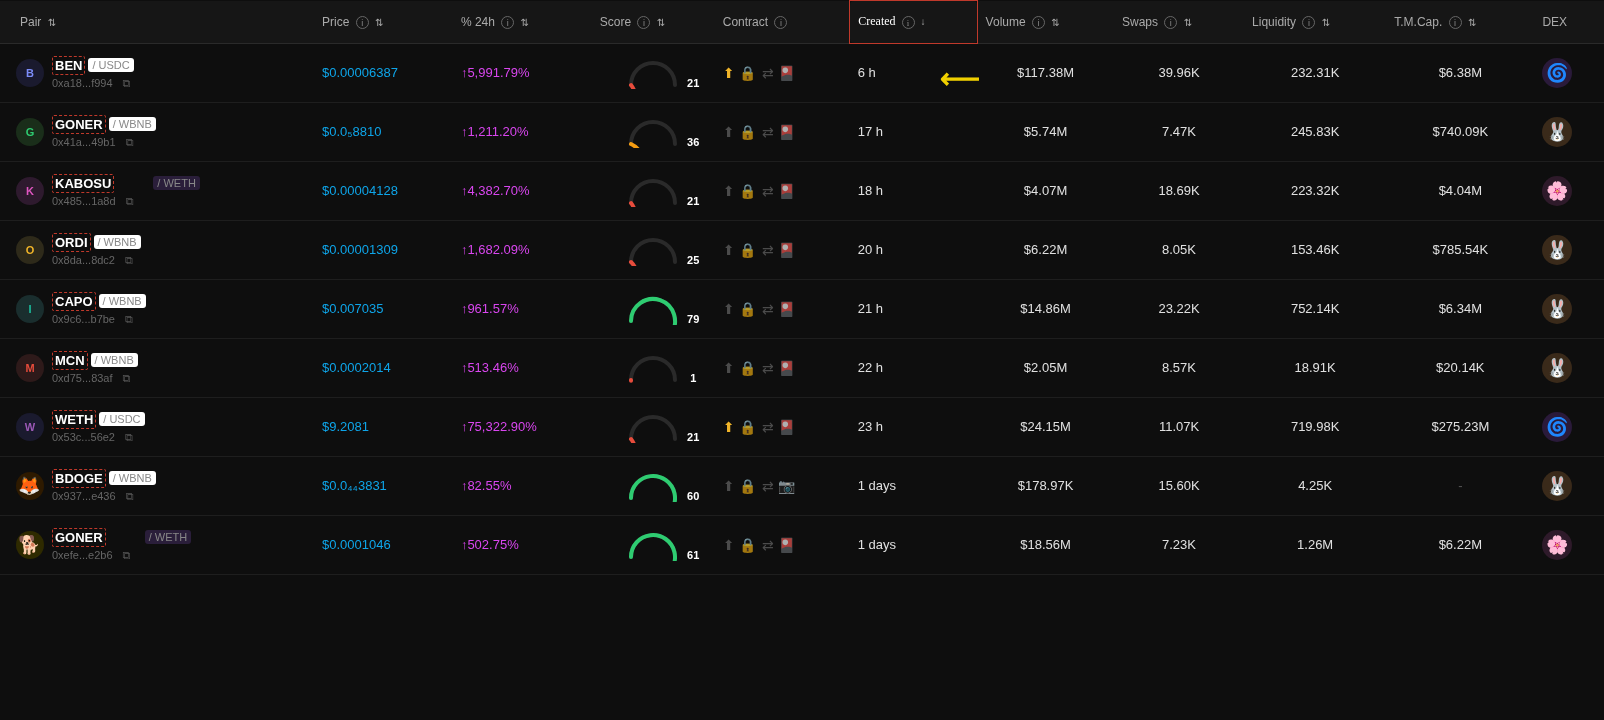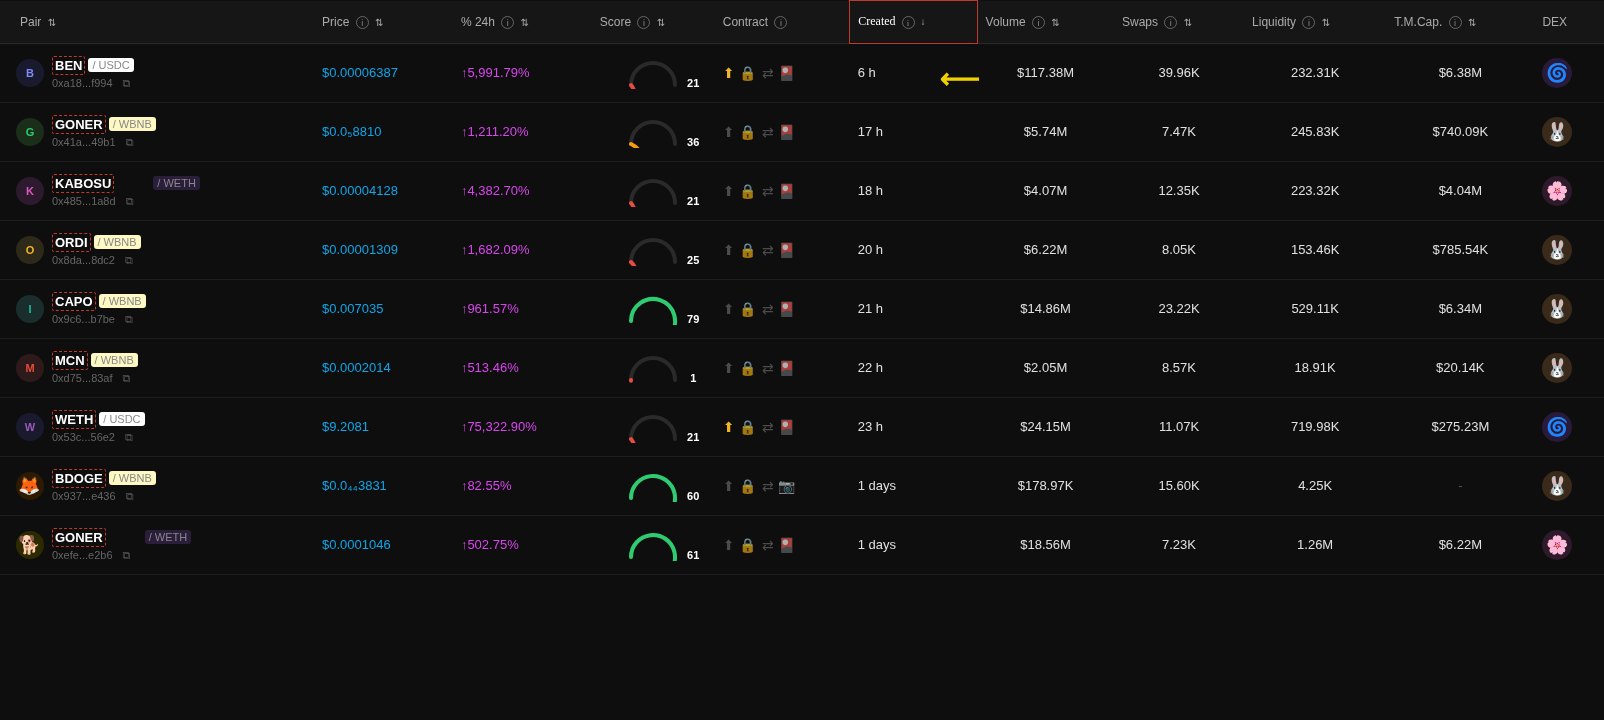--- a/index.html
+++ b/index.html
@@ -98,21 +98,21 @@
       font-weight: 700;
       color: #fff;
       font-size: 13px;
       border: 1px dashed #c0392b;
       padding: 1px 2px;
       border-radius: 2px;
     }
     .pair-quote {
       font-size: 11px;
       color: #888;
-      background: #fef9c3;
+      background: #ffffff;
       padding: 1px 4px;
       border-radius: 3px;
     }
     .pair-quote.usdc { background: #ffffff; }
     .pair-quote.weth { background: #2a1e3a; margin-left: 36px; }
     .pair-address {
       font-size: 11px;
       color: #666;
       display: flex;
       align-items: center;
@@ -432,21 +432,21 @@
                 <span class="contract-icon ">🎴</span>
       </div>
     </td>
     <td>
       <span>18 h</span>
     </td>
     <td class="right">
       <span>$4.07M</span>
     </td>
     <td class="right">
-      <span>12.35K</span>
+      <span>18.69K</span>
     </td>
     <td class="right">
       <span>223.32K</span>
     </td>
     <td class="right">
       <span class="">$4.04M</span>
     </td>
     <td>
       <div class="dex-avatar" style="background:#2e1a2a;font-size:18px;">🌸</div>
     </td>
@@ -559,21 +559,21 @@
     <td>
       <span>21 h</span>
     </td>
     <td class="right">
       <span>$14.86M</span>
     </td>
     <td class="right">
       <span>23.22K</span>
     </td>
     <td class="right">
-      <span>529.11K</span>
+      <span>752.14K</span>
     </td>
     <td class="right">
       <span class="">$6.34M</span>
     </td>
     <td>
       <div class="dex-avatar" style="background:#3a2a1a;font-size:18px;">🐰</div>
     </td>
   </tr>
           <tr>
     <td>

